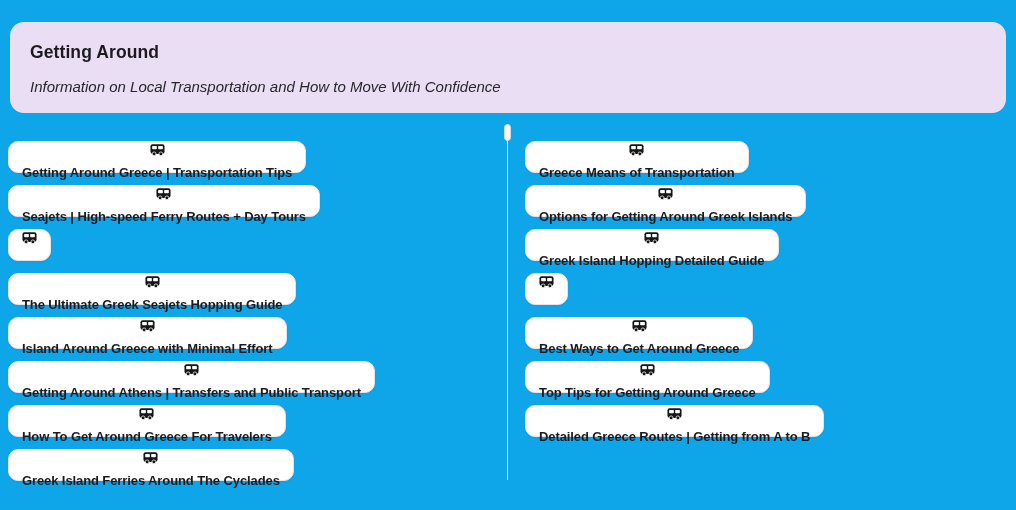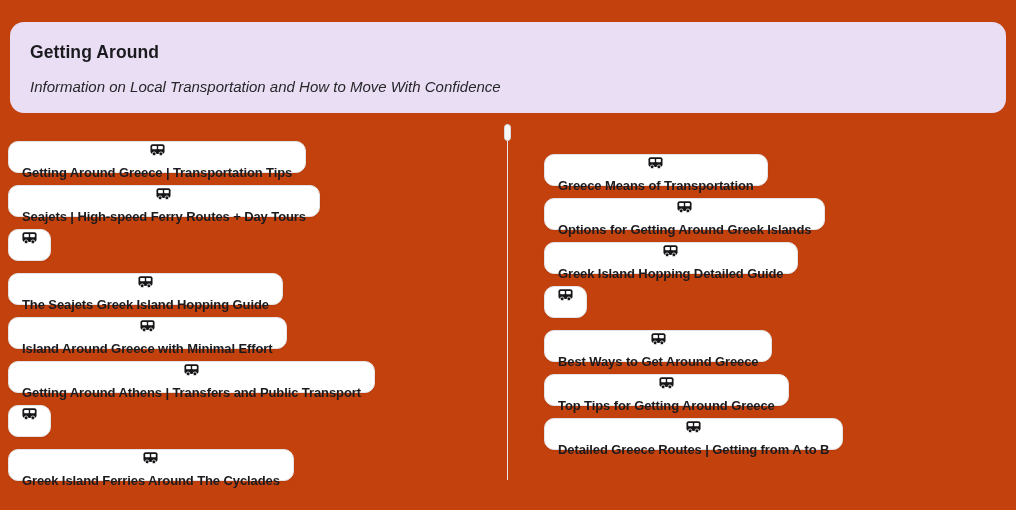--- a/index.html
+++ b/index.html
@@ -5,21 +5,21 @@
   html, body {
     margin: 0;
     padding: 0;
     background: #ffffff;
     font-family: "Liberation Sans", sans-serif;
   }
   .page {
     position: relative;
     width: 1016px;
     height: 510px;
-    background: #c2410c;
+    background: #0ea5e9;
     overflow: hidden;
   }
 
   
   .header-card {
     position: absolute;
     left: 10px;
     top: 22px;
     width: 996px;
     height: 91px;
@@ -56,21 +56,21 @@
   }
   .column {
     position: absolute;
     top: 0;
     display: flex;
     flex-direction: column;
     align-items: flex-start;
     gap: 12px;
   }
   .column.left  { left: 8px; }
-  .column.right { left: 544px; margin-top: 13px; }
+  .column.right { left: 525px; }
 
   .pill-button {
     display: inline-flex;
     align-items: center;
     gap: 8px;
     height: 32px;
     padding: 0 13px;
     box-sizing: border-box;
     background: #ffffff;
     border: 1px solid #e4e4e7;
@@ -171,21 +171,21 @@
         <button class="pill-button">
           <span class="icon-wrap">
             <svg width="15" height="15" viewBox="0 0 16 16" aria-hidden="true">
               <rect x="0.5" y="2.3" width="15" height="10.4" rx="2.3" fill="#161618"></rect>
               <rect x="2.3" y="4.2" width="5" height="3.4" rx="0.7" fill="#ffffff"></rect>
               <rect x="8.7" y="4.2" width="5" height="3.4" rx="0.7" fill="#ffffff"></rect>
               <circle cx="4.4" cy="12.6" r="2" fill="#161618" stroke="#ffffff" stroke-width="0.8"></circle>
               <circle cx="11.6" cy="12.6" r="2" fill="#161618" stroke="#ffffff" stroke-width="0.8"></circle>
             </svg>
           </span>
-          <span class="pill-label">The Seajets Greek Island Hopping Guide</span>
+          <span class="pill-label">The Ultimate Greek Seajets Hopping Guide</span>
         </button>
 
         <button class="pill-button">
           <span class="icon-wrap">
             <svg width="15" height="15" viewBox="0 0 16 16" aria-hidden="true">
               <rect x="0.5" y="2.3" width="15" height="10.4" rx="2.3" fill="#161618"></rect>
               <rect x="2.3" y="4.2" width="5" height="3.4" rx="0.7" fill="#ffffff"></rect>
               <rect x="8.7" y="4.2" width="5" height="3.4" rx="0.7" fill="#ffffff"></rect>
               <circle cx="4.4" cy="12.6" r="2" fill="#161618" stroke="#ffffff" stroke-width="0.8"></circle>
               <circle cx="11.6" cy="12.6" r="2" fill="#161618" stroke="#ffffff" stroke-width="0.8"></circle>
@@ -210,20 +210,21 @@
         <button class="pill-button">
           <span class="icon-wrap">
             <svg width="15" height="15" viewBox="0 0 16 16" aria-hidden="true">
               <rect x="0.5" y="2.3" width="15" height="10.4" rx="2.3" fill="#161618"></rect>
               <rect x="2.3" y="4.2" width="5" height="3.4" rx="0.7" fill="#ffffff"></rect>
               <rect x="8.7" y="4.2" width="5" height="3.4" rx="0.7" fill="#ffffff"></rect>
               <circle cx="4.4" cy="12.6" r="2" fill="#161618" stroke="#ffffff" stroke-width="0.8"></circle>
               <circle cx="11.6" cy="12.6" r="2" fill="#161618" stroke="#ffffff" stroke-width="0.8"></circle>
             </svg>
           </span>
+          <span class="pill-label">How To Get Around Greece For Travelers</span>
         </button>
 
         <button class="pill-button">
           <span class="icon-wrap">
             <svg width="15" height="15" viewBox="0 0 16 16" aria-hidden="true">
               <rect x="0.5" y="2.3" width="15" height="10.4" rx="2.3" fill="#161618"></rect>
               <rect x="2.3" y="4.2" width="5" height="3.4" rx="0.7" fill="#ffffff"></rect>
               <rect x="8.7" y="4.2" width="5" height="3.4" rx="0.7" fill="#ffffff"></rect>
               <circle cx="4.4" cy="12.6" r="2" fill="#161618" stroke="#ffffff" stroke-width="0.8"></circle>
               <circle cx="11.6" cy="12.6" r="2" fill="#161618" stroke="#ffffff" stroke-width="0.8"></circle>

